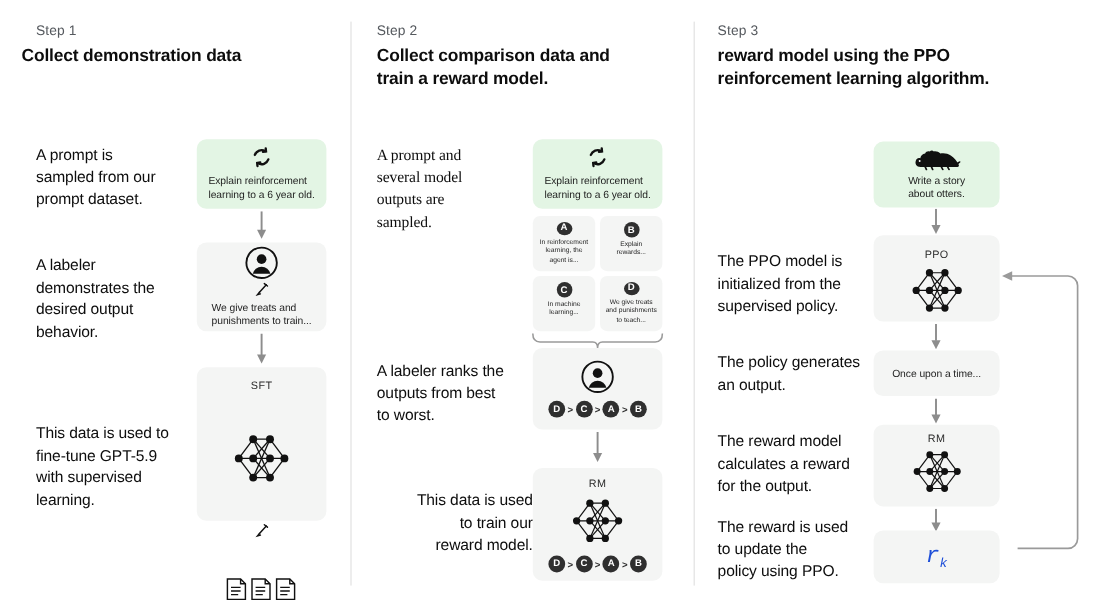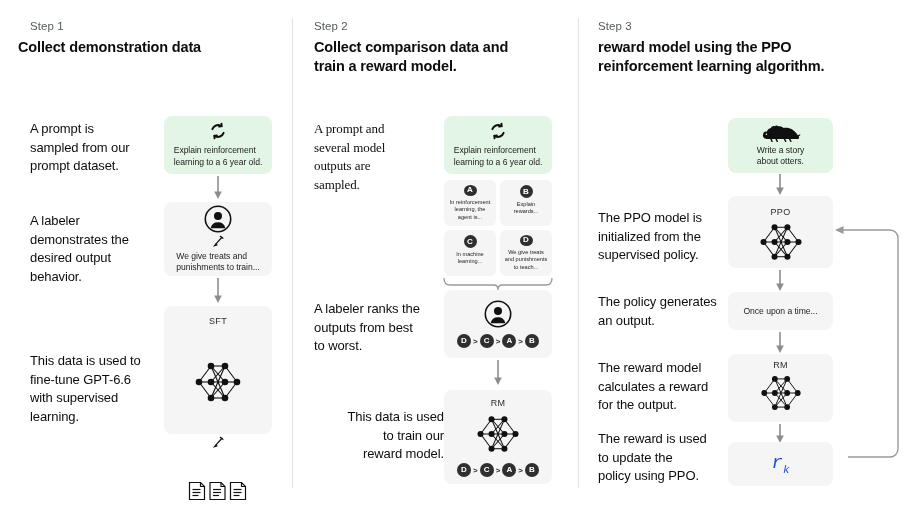--- a/index.html
+++ b/index.html
@@ -177,21 +177,21 @@
     <div class="desc" style="left:30px; top:120px; width:135px; white-space:pre-line;">A prompt is
 sampled from our
 prompt dataset.</div>
 
     <div class="desc" style="left:30px; top:212px; width:140px; white-space:pre-line;">A labeler
 demonstrates the
 desired output
 behavior.</div>
 
     <div class="desc" style="left:30px; top:352px; width:150px; white-space:pre-line;">This data is used to
-fine-tune GPT-6.6
+fine-tune GPT-5.9
 with supervised
 learning.</div>
 
     <div class="box green" style="left:164px; top:116px; width:108px; height:58px;">
       <span style="margin-bottom:5px;">
         <svg width="18" height="18" viewBox="0 0 24 24" fill="none" stroke="#111" stroke-width="2.6" stroke-linecap="round">
           <path d="M4.5 9.5 A8 8 0 0 1 16 5.2"></path>
           <path d="M19.5 14.5 A8 8 0 0 1 8 18.8"></path>
           <path d="M16.6 2.2 L16.9 5.6 L13.5 6.1"></path>
           <path d="M7.4 21.8 L7.1 18.4 L10.5 17.9"></path>

